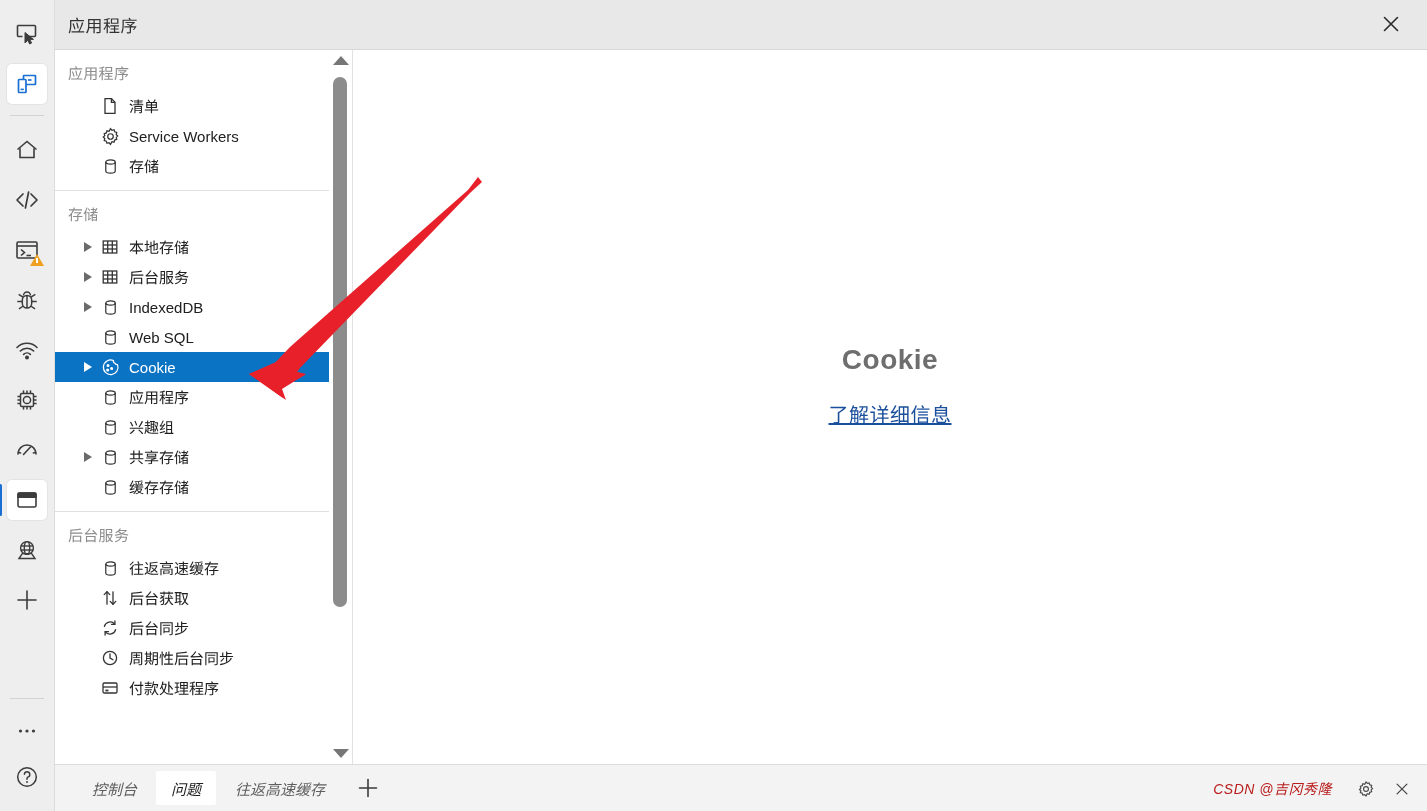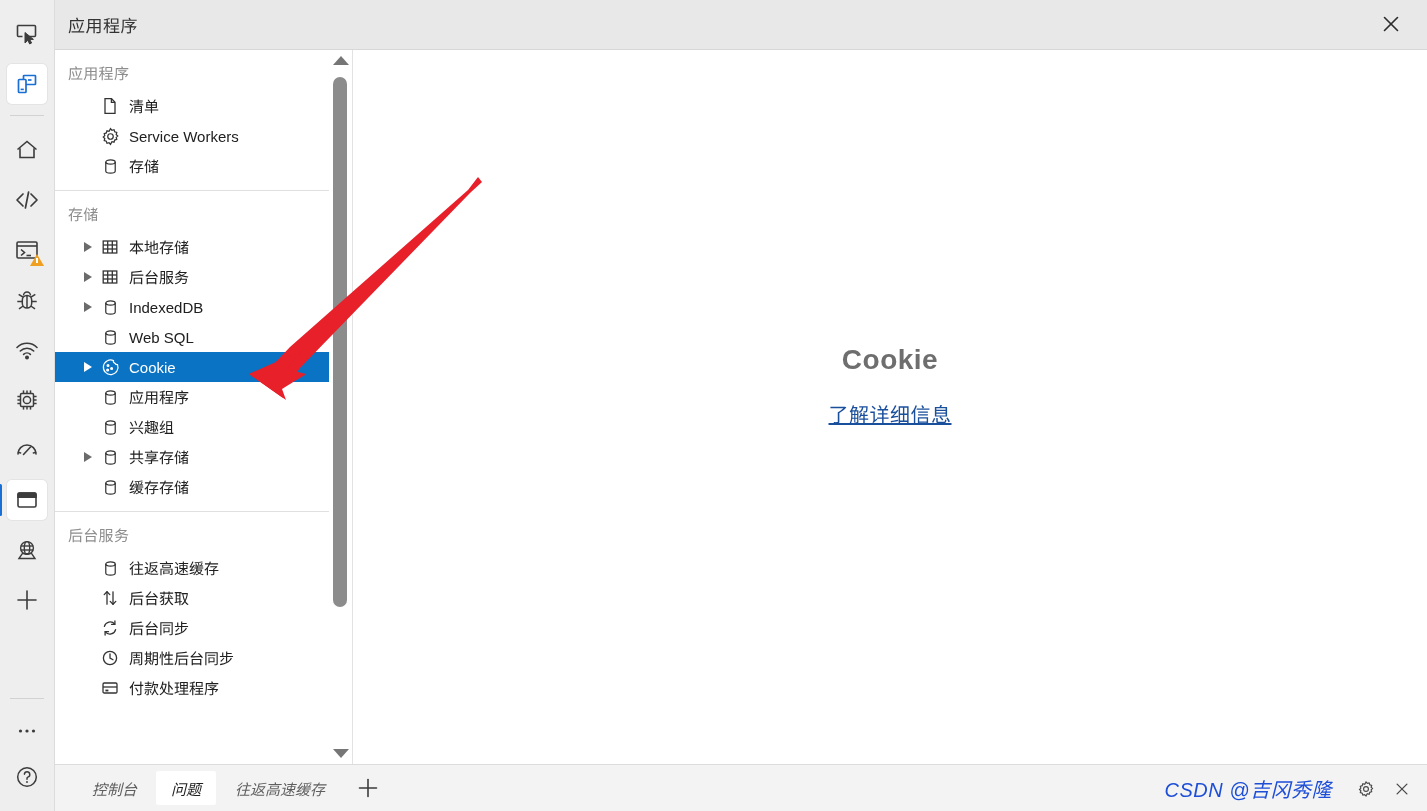--- a/index.html
+++ b/index.html
@@ -291,22 +291,22 @@
   }
   .dr-icon {
     width: 30px; height: 30px;
     display: flex; align-items: center; justify-content: center;
   }
   .watermark {
     position: absolute;
     right: 95px;
     top: 50%;
     transform: translateY(-50%);
-    font-size: 20px;
-    color: #1d4ed8;
+    font-size: 14px;
+    color: #b91c1c;
     white-space: nowrap;
     pointer-events: none;
     letter-spacing: 0.5px;
   }
 
   
   .annot {
     position: absolute;
     left: 0; top: 0;
     width: 1427px; height: 811px;

